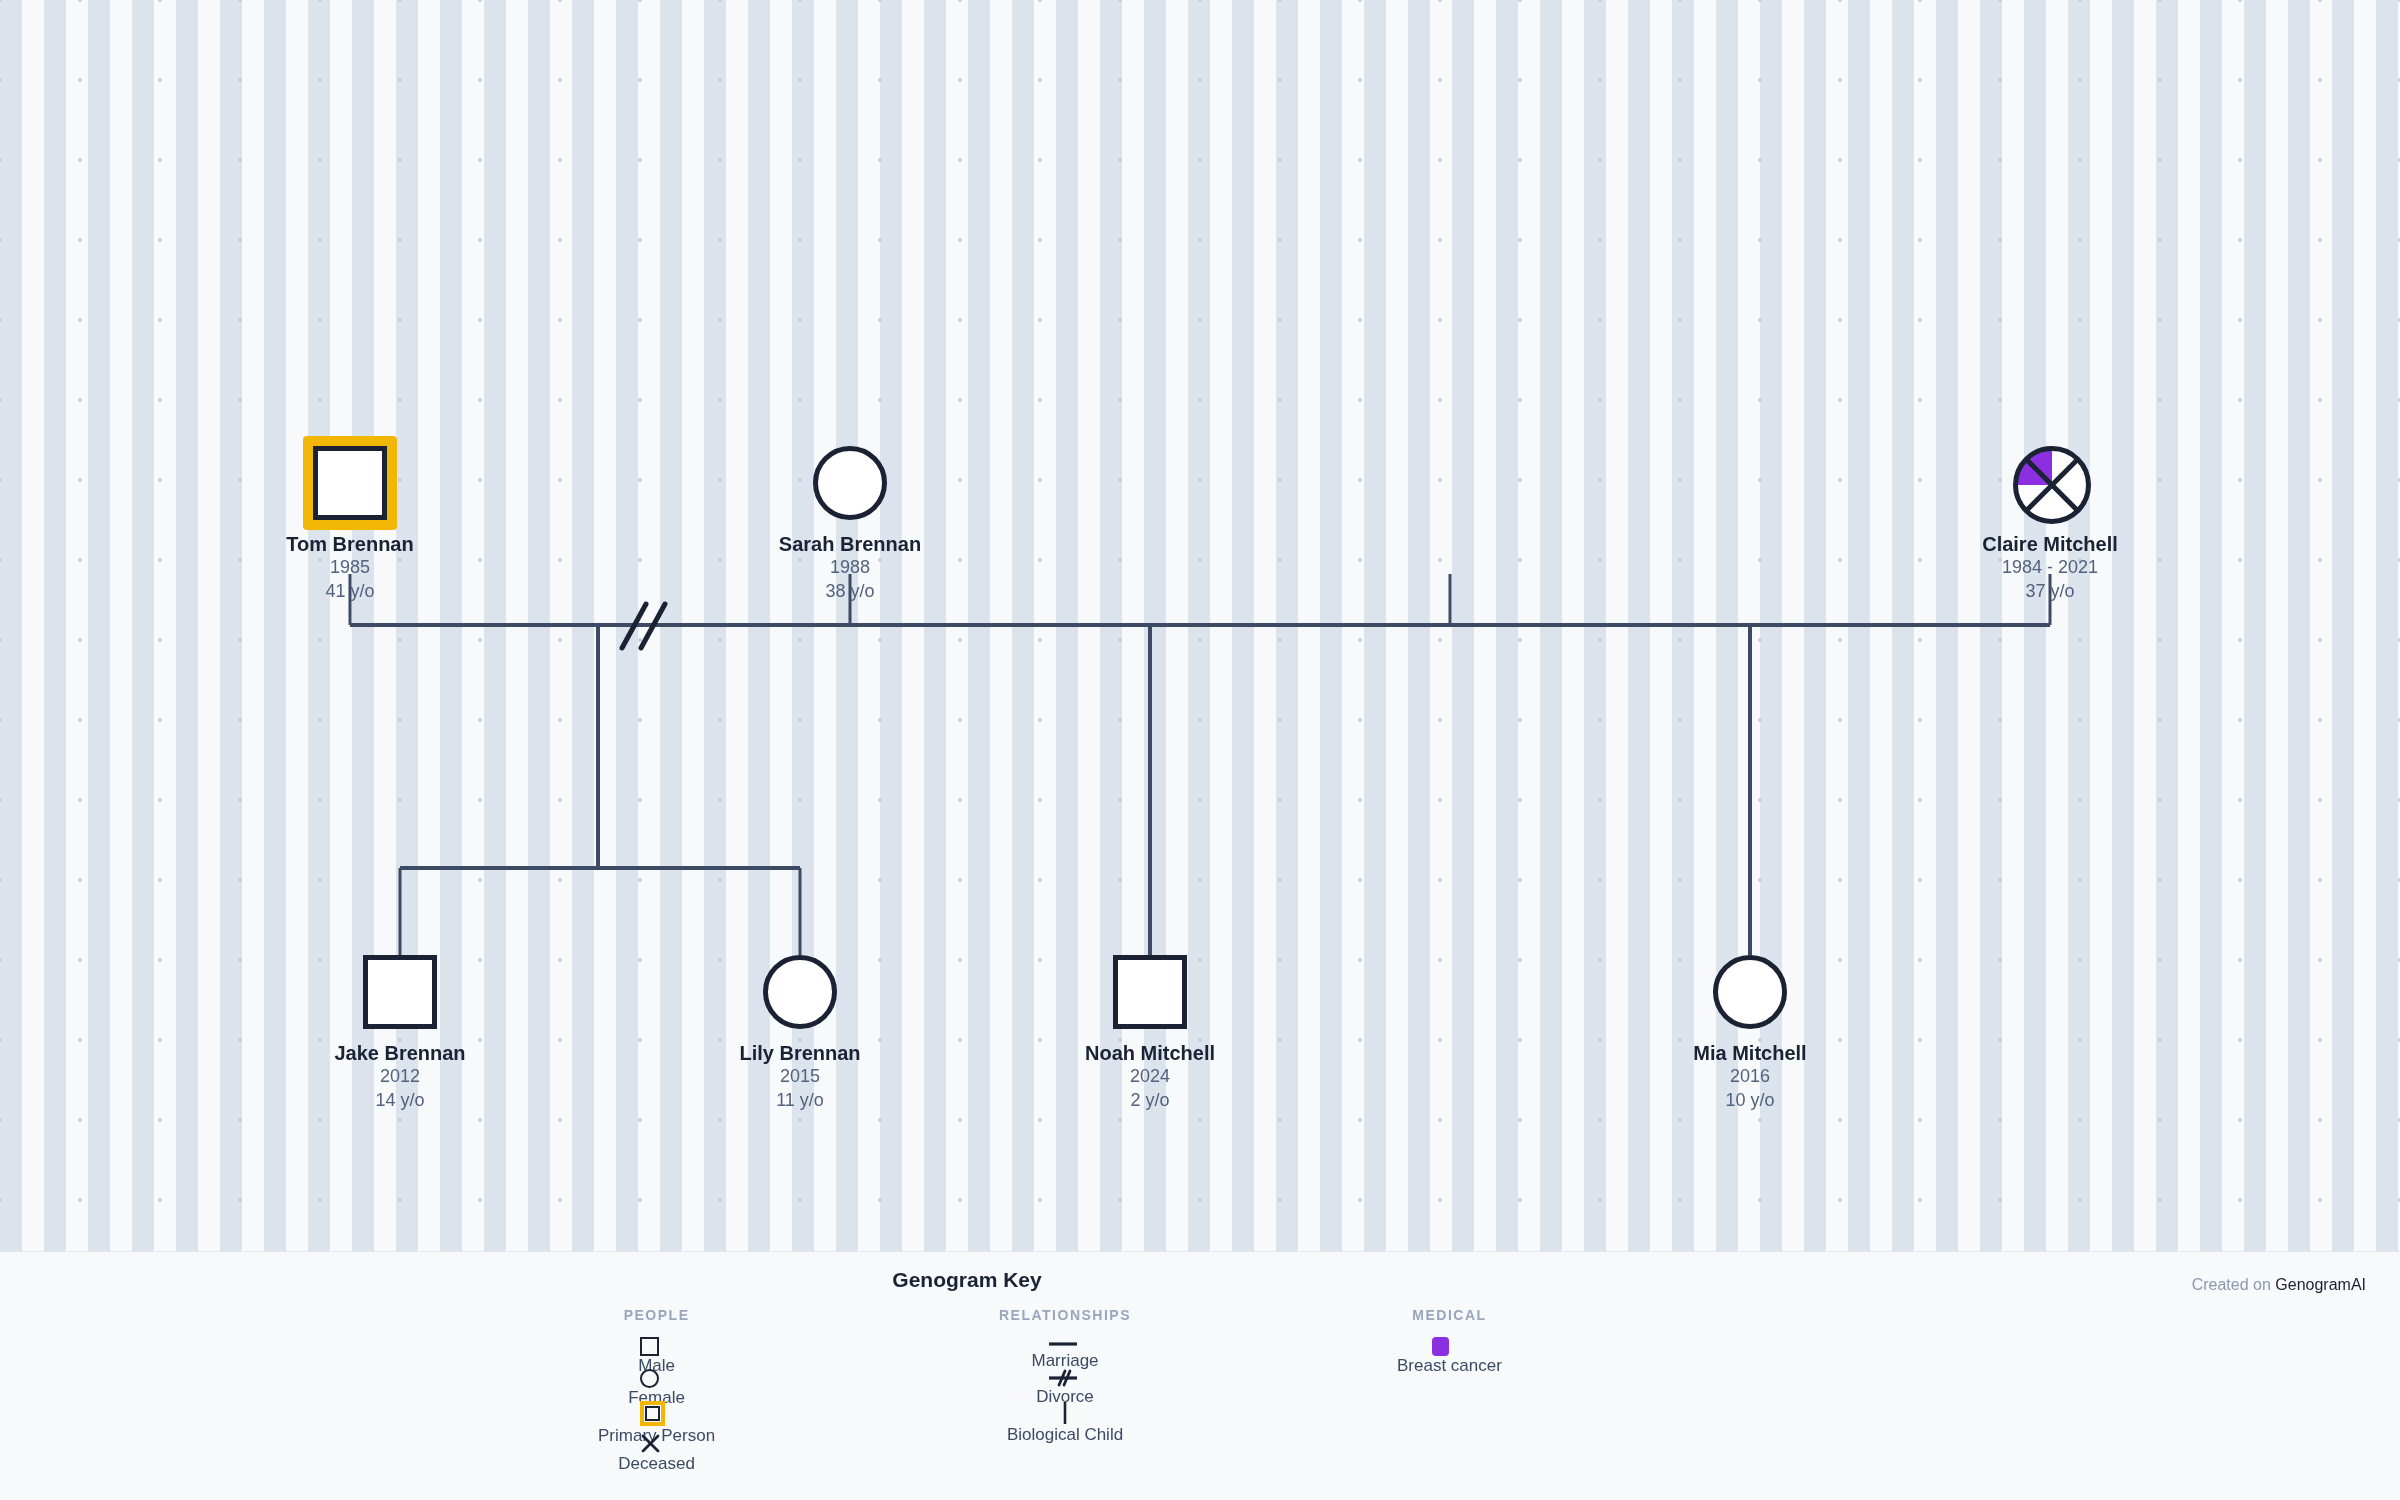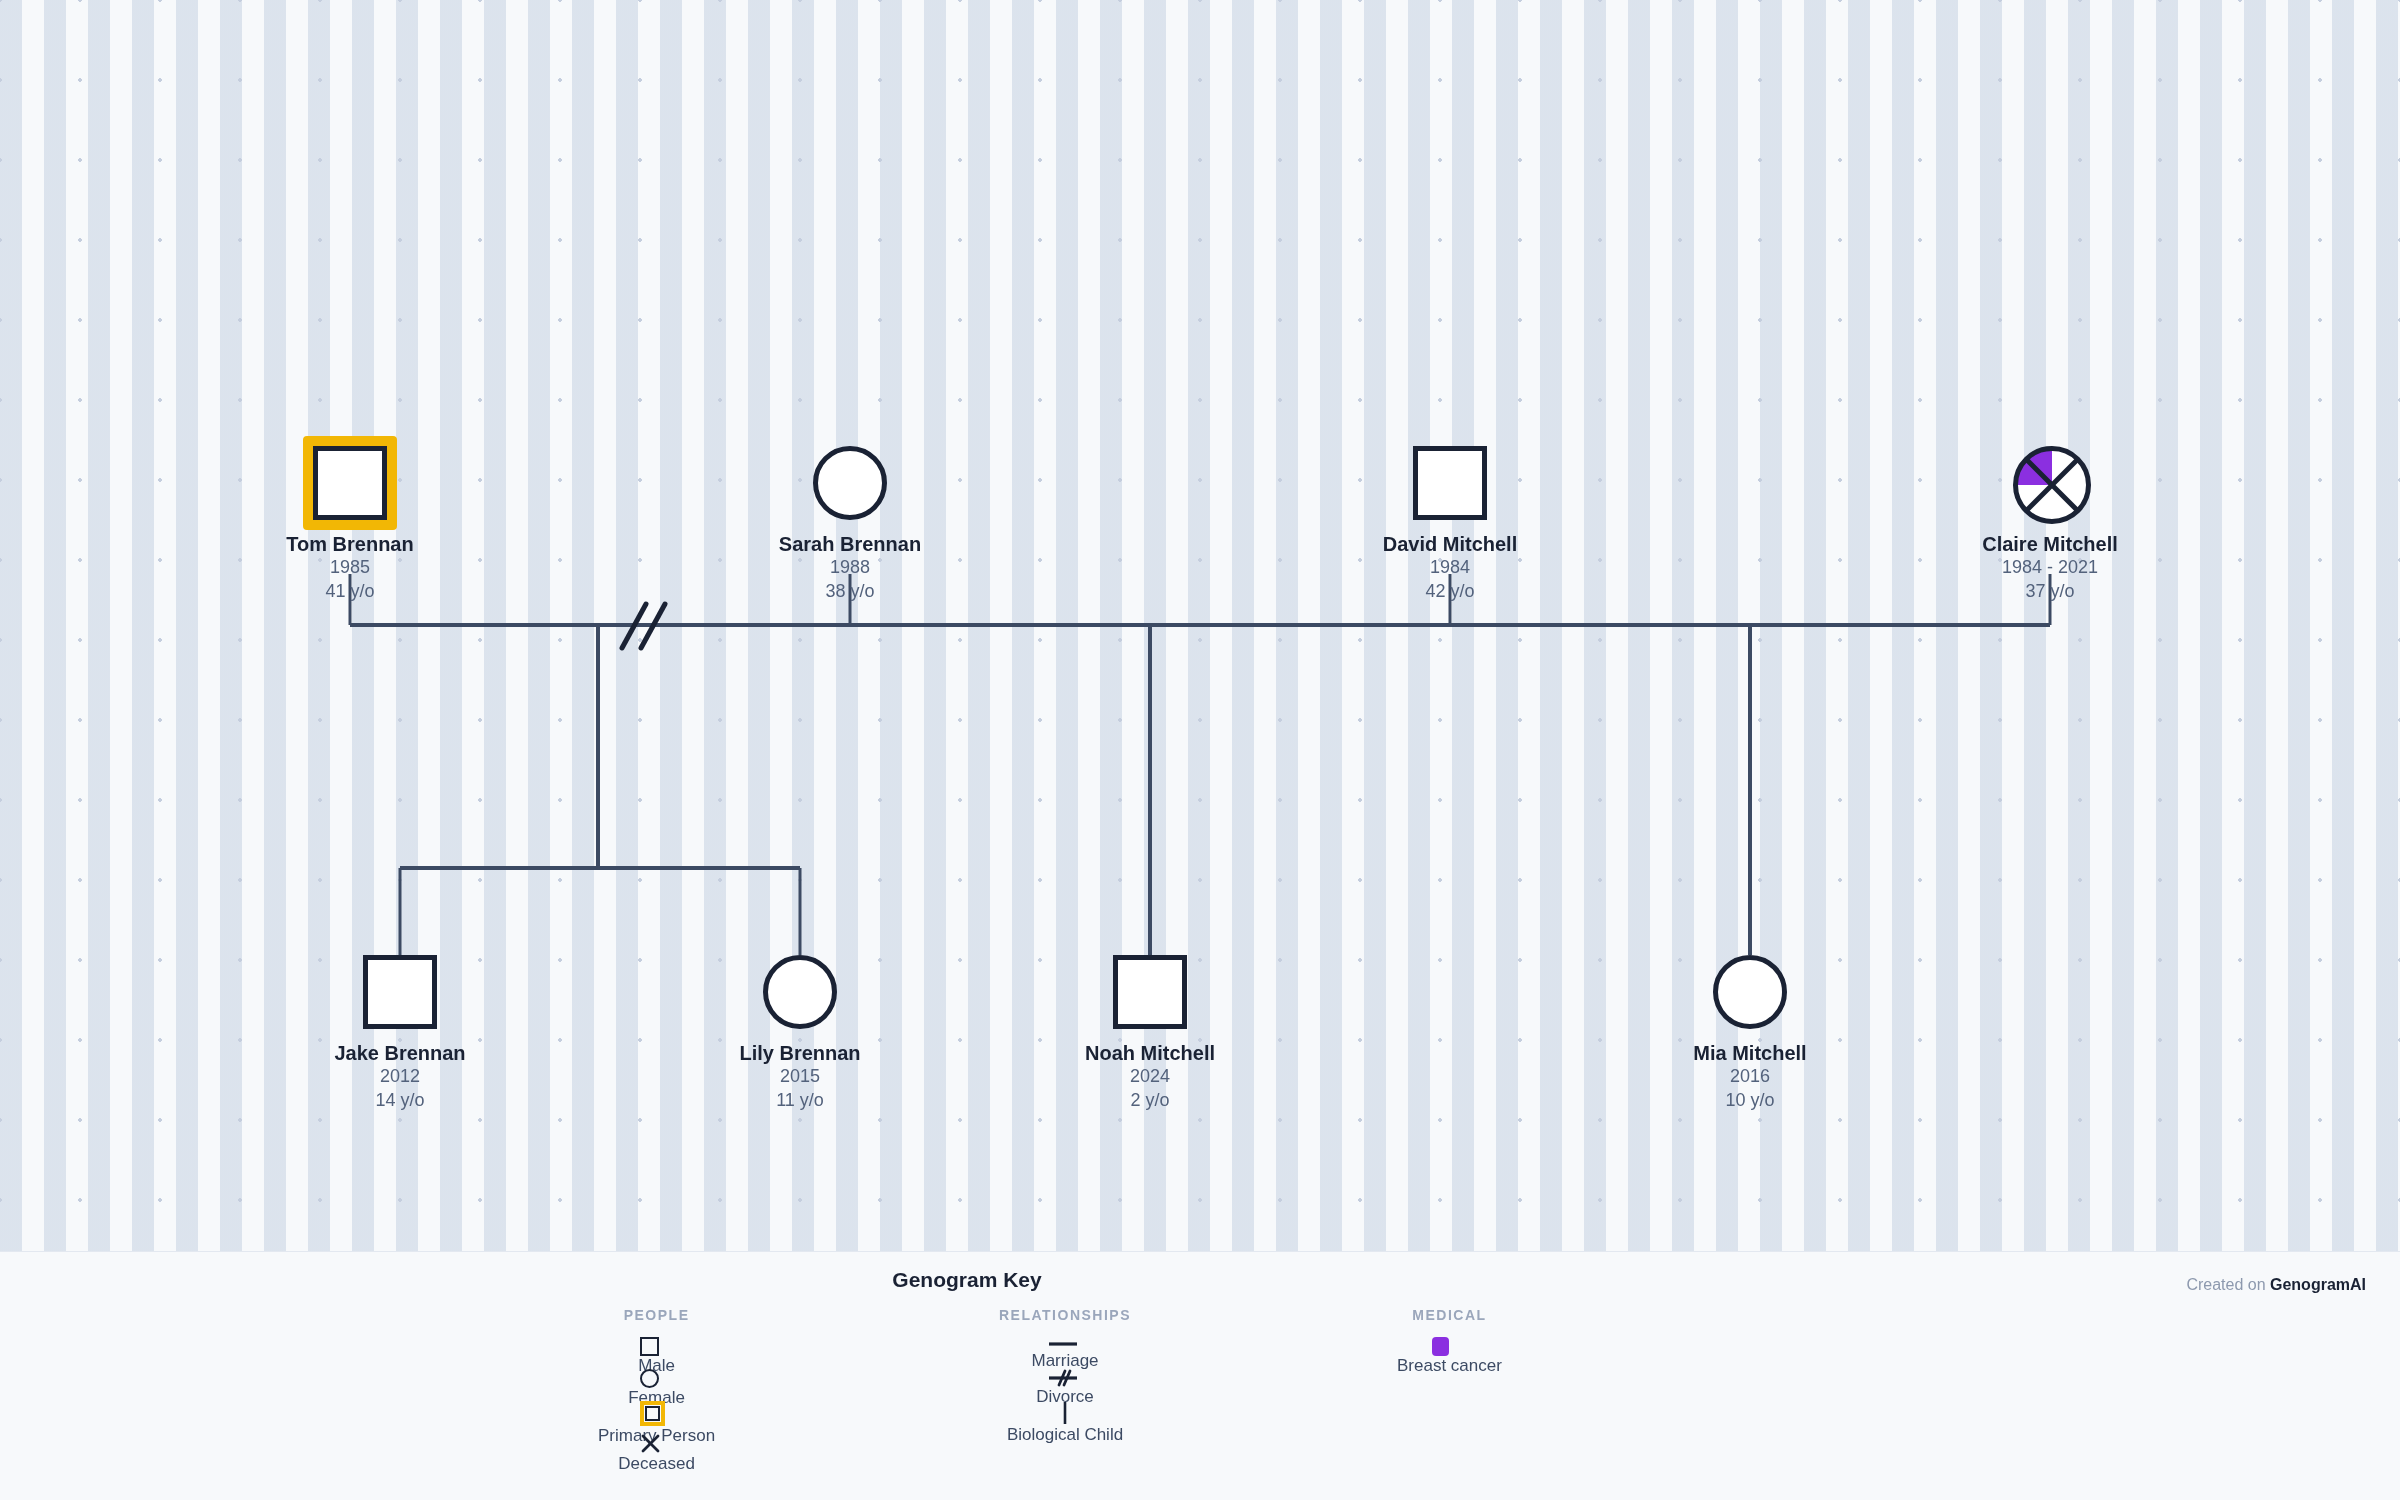--- a/index.html
+++ b/index.html
@@ -111,21 +111,21 @@
     color: #1a2234;
   }
   #credit {
     position: absolute;
     right: 34px;
     top: 24px;
     font-size: 16px;
     color: #8d99ae;
     white-space: nowrap;
   }
-  #credit b { color: #1a2234; font-weight: 700; }
+  #credit b { color: #1a2234; font-weight: 400; }
 
   .legend-col { position: absolute; top: 55px; }
   #col-people { left: 598px; }
   #col-rel    { left: 999px; }
   #col-med    { left: 1397px; }
 
   .col-head {
     font-size: 14px;
     font-weight: 700;
     letter-spacing: 1.5px;
@@ -204,28 +204,20 @@
 
   <div class="node" style="left:850px; top:446px;">
     <div class="shape-wrap">
       <div class="ci"></div>
     </div>
     <div class="n-name">Sarah Brennan</div>
     <div class="n-years">1988</div>
     <div class="n-age">38 y/o</div>
   </div>
 
-  <div class="node" style="left:1450px; top:446px;">
-    <div class="shape-wrap">
-      <div class="sq"></div>
-    </div>
-    <div class="n-name">David Mitchell</div>
-    <div class="n-years">1984</div>
-    <div class="n-age">42 y/o</div>
-  </div>
 
   <div class="node" style="left:2050px; top:446px;">
     <div class="shape-wrap">
       <svg class="node-svg" width="78" height="78" viewBox="0 0 78 78">
         <defs>
           <clipPath id="clipCircle">
               <circle cx="39" cy="39" r="36.5"></circle>
             </clipPath>
         </defs>
         <circle cx="39" cy="39" r="36.5" fill="#ffffff"></circle>

